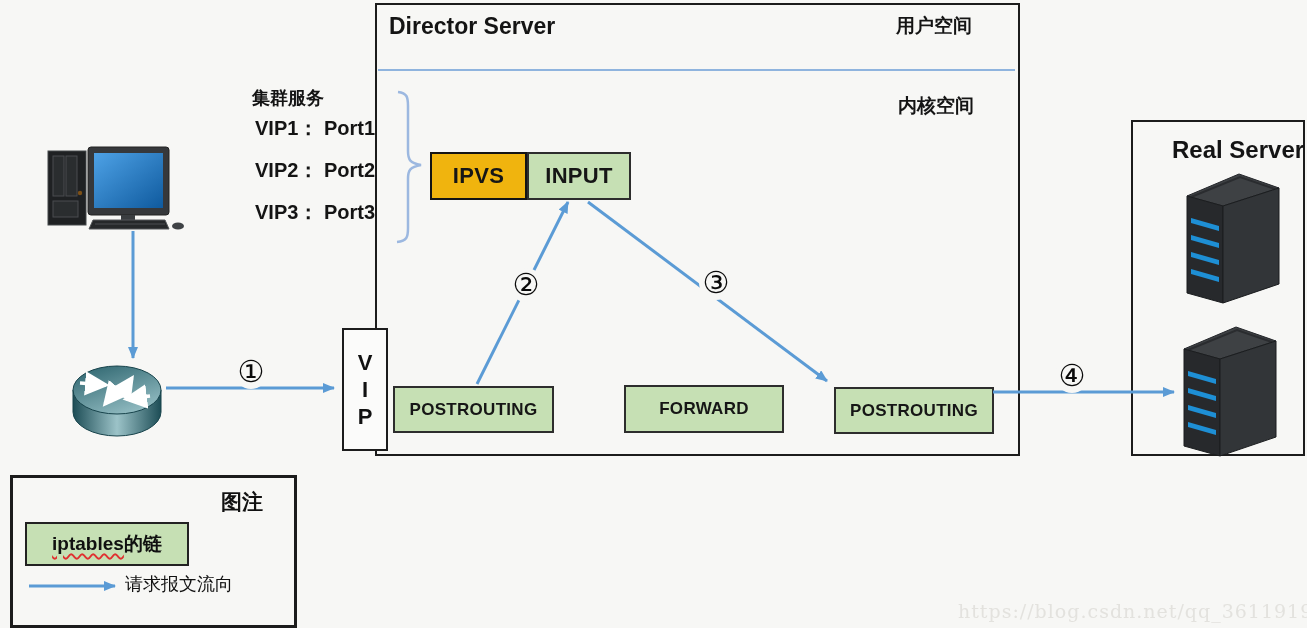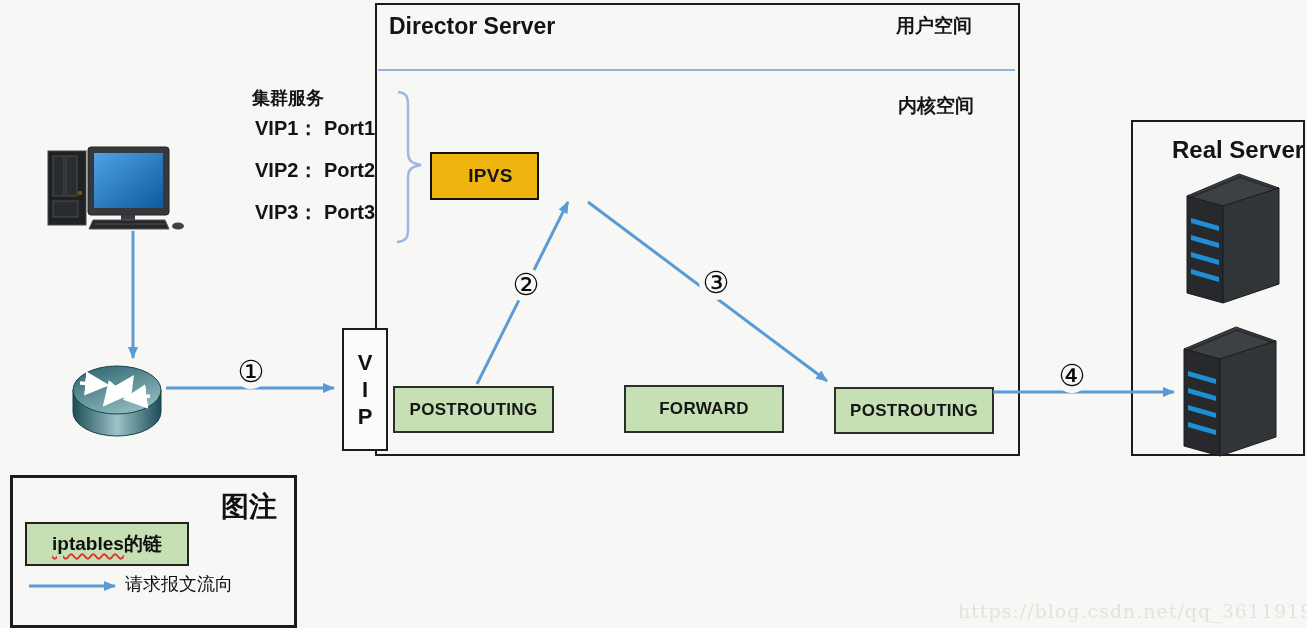--- a/index.html
+++ b/index.html
@@ -11,21 +11,21 @@
   }
   
   .frame{position:absolute;border:2px solid #1c1c1c;background:transparent;}
   .legend-frame{position:absolute;border:3px solid #1c1c1c;background:transparent;}
   
   .chain-box{
     position:absolute;display:flex;align-items:center;justify-content:center;
     background:#C6E0B4;border:2px solid #2d2d2d;
     font-weight:bold;color:#161616;letter-spacing:.3px;z-index:2;
   }
-  .sz-lg{font-size:19px;padding-left:12px;}
+  .sz-lg{font-size:22px;}
   .sz-md{font-size:17px;}
   .gold{background:#F0B40E;border:2px solid #141414;}
   .label{position:absolute;font-weight:bold;color:#141414;white-space:nowrap;z-index:2;}
   .title-lg{font-size:23px;}
   .title-md{font-size:19px;}
   .title-sm{font-size:20px;}
   .sep-line{position:absolute;height:2px;background:#8FB4DE;z-index:1;}
   .vip-box{
     position:absolute;left:342px;top:328px;width:42px;height:119px;
     background:#fbfbfa;border:2px solid #1c1c1c;z-index:4;
@@ -42,21 +42,21 @@
   
   .legend-chain-box{
     position:absolute;left:12px;top:44px;width:160px;height:40px;
     background:#C6E0B4;border:2px solid #222;display:flex;align-items:center;justify-content:center;
     font-weight:bold;font-size:19px;color:#101010;white-space:nowrap;
   }
   .wavy{
     text-decoration:underline;text-decoration-style:wavy;
     text-decoration-color:#e03030;text-decoration-thickness:2px;text-underline-offset:3px;
   }
-  .legend-title{position:absolute;left:208px;top:10px;font-weight:bold;font-size:28px;}
+  .legend-title{position:absolute;left:208px;top:10px;font-weight:bold;font-size:21px;}
   .legend-flow-label{position:absolute;left:112px;top:94px;font-weight:normal;font-size:18px;white-space:nowrap;}
   .legend-arrow{position:absolute;left:14px;top:100px;}
   .watermark{
     position:absolute;left:958px;top:600px;z-index:1;
     font-family:"DejaVu Serif",serif;font-size:19px;letter-spacing:1px;color:#e3e2de;white-space:nowrap;
   }
 </style>
 </head>
 <body>
 
@@ -68,20 +68,21 @@
   <div class="label title-lg" style="left:389px;top:13px;">Director Server</div>
   <div class="label title-md" style="left:896px;top:13px;">用户空间</div>
   <div class="label title-md" style="left:898px;top:93px;">内核空间</div>
 
   <div class="label" style="left:252px;top:86px;font-size:18px;">集群服务</div>
   <div class="label title-sm" style="left:255px;top:115px;">VIP1： Port1</div>
   <div class="label title-sm" style="left:255px;top:157px;">VIP2： Port2</div>
   <div class="label title-sm" style="left:255px;top:199px;">VIP3： Port3</div>
 
   <div class="chain-box gold sz-lg" style="left:430px;top:152px;width:93px;height:44px;">IPVS</div>
+  <div class="chain-box sz-lg" style="left:527px;top:152px;width:100px;height:44px;">INPUT</div>
   <div class="chain-box sz-md" style="left:393px;top:386px;width:157px;height:43px;">POSTROUTING</div>
   <div class="chain-box sz-md" style="left:624px;top:385px;width:156px;height:44px;">FORWARD</div>
   <div class="chain-box sz-md" style="left:834px;top:387px;width:156px;height:43px;">POSTROUTING</div>
 
   <div class="vip-box">
     <span>V</span>
     <span>I</span>
     <span>P</span>
   </div>
 

